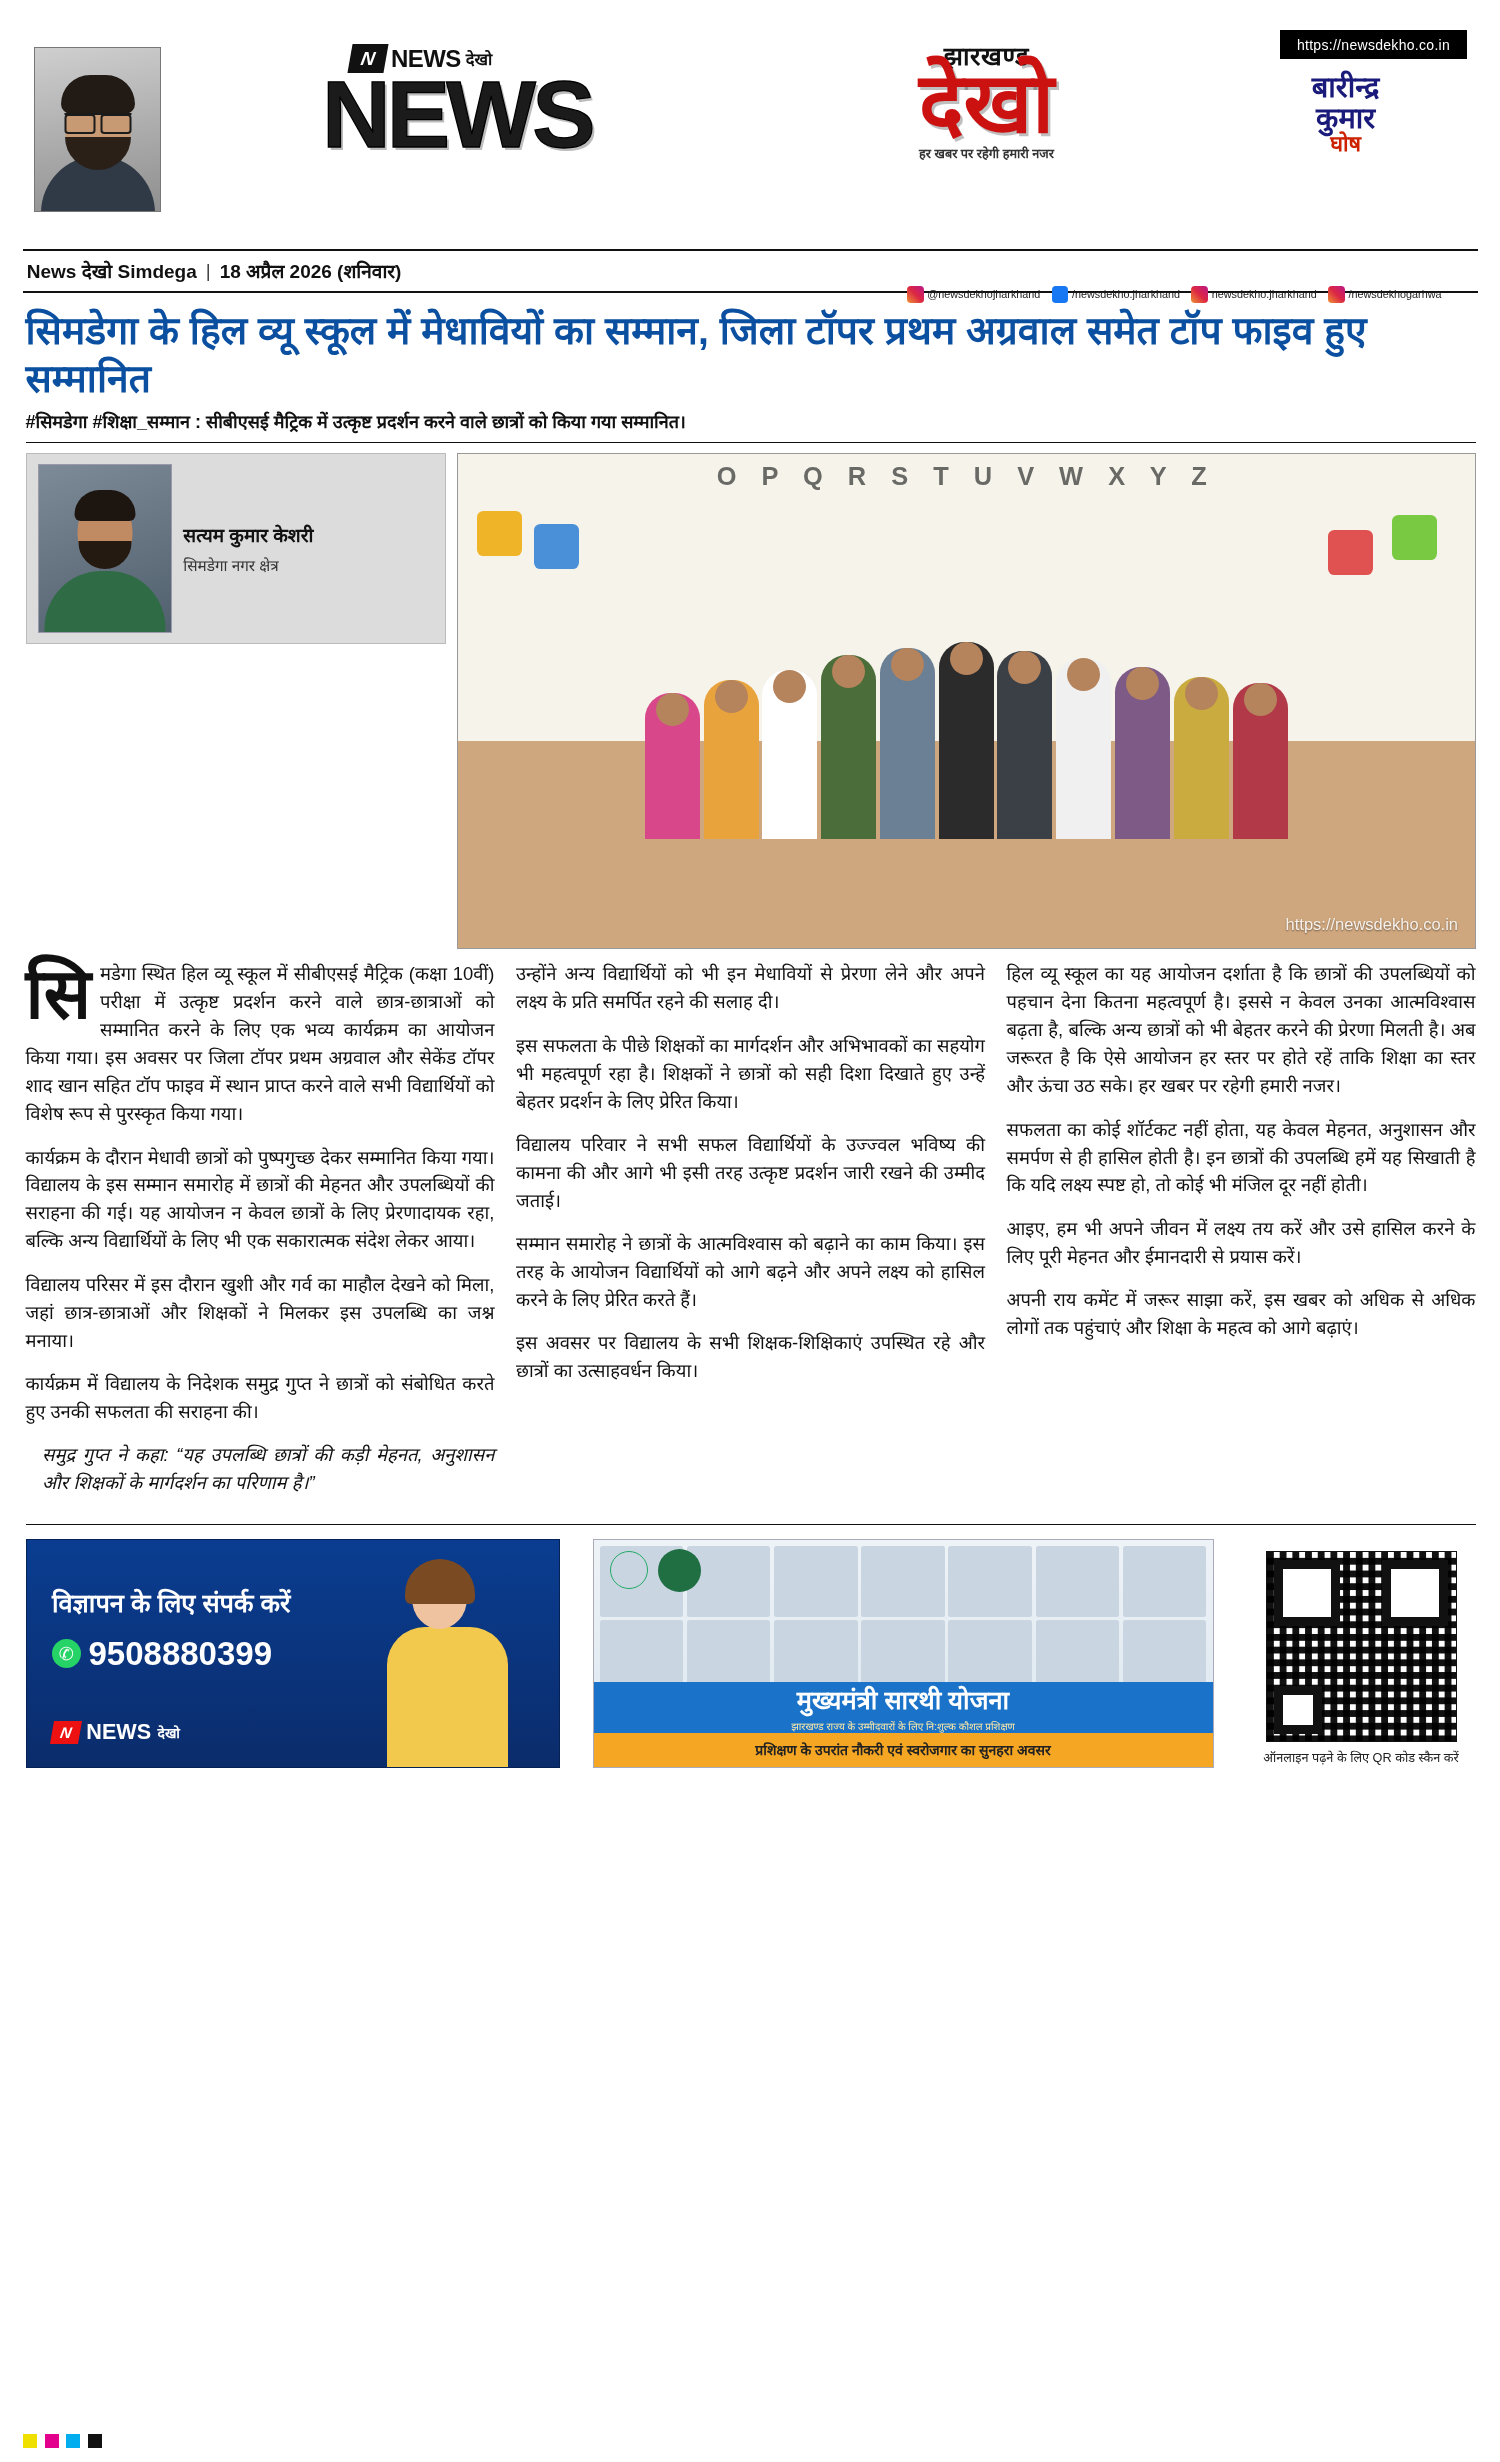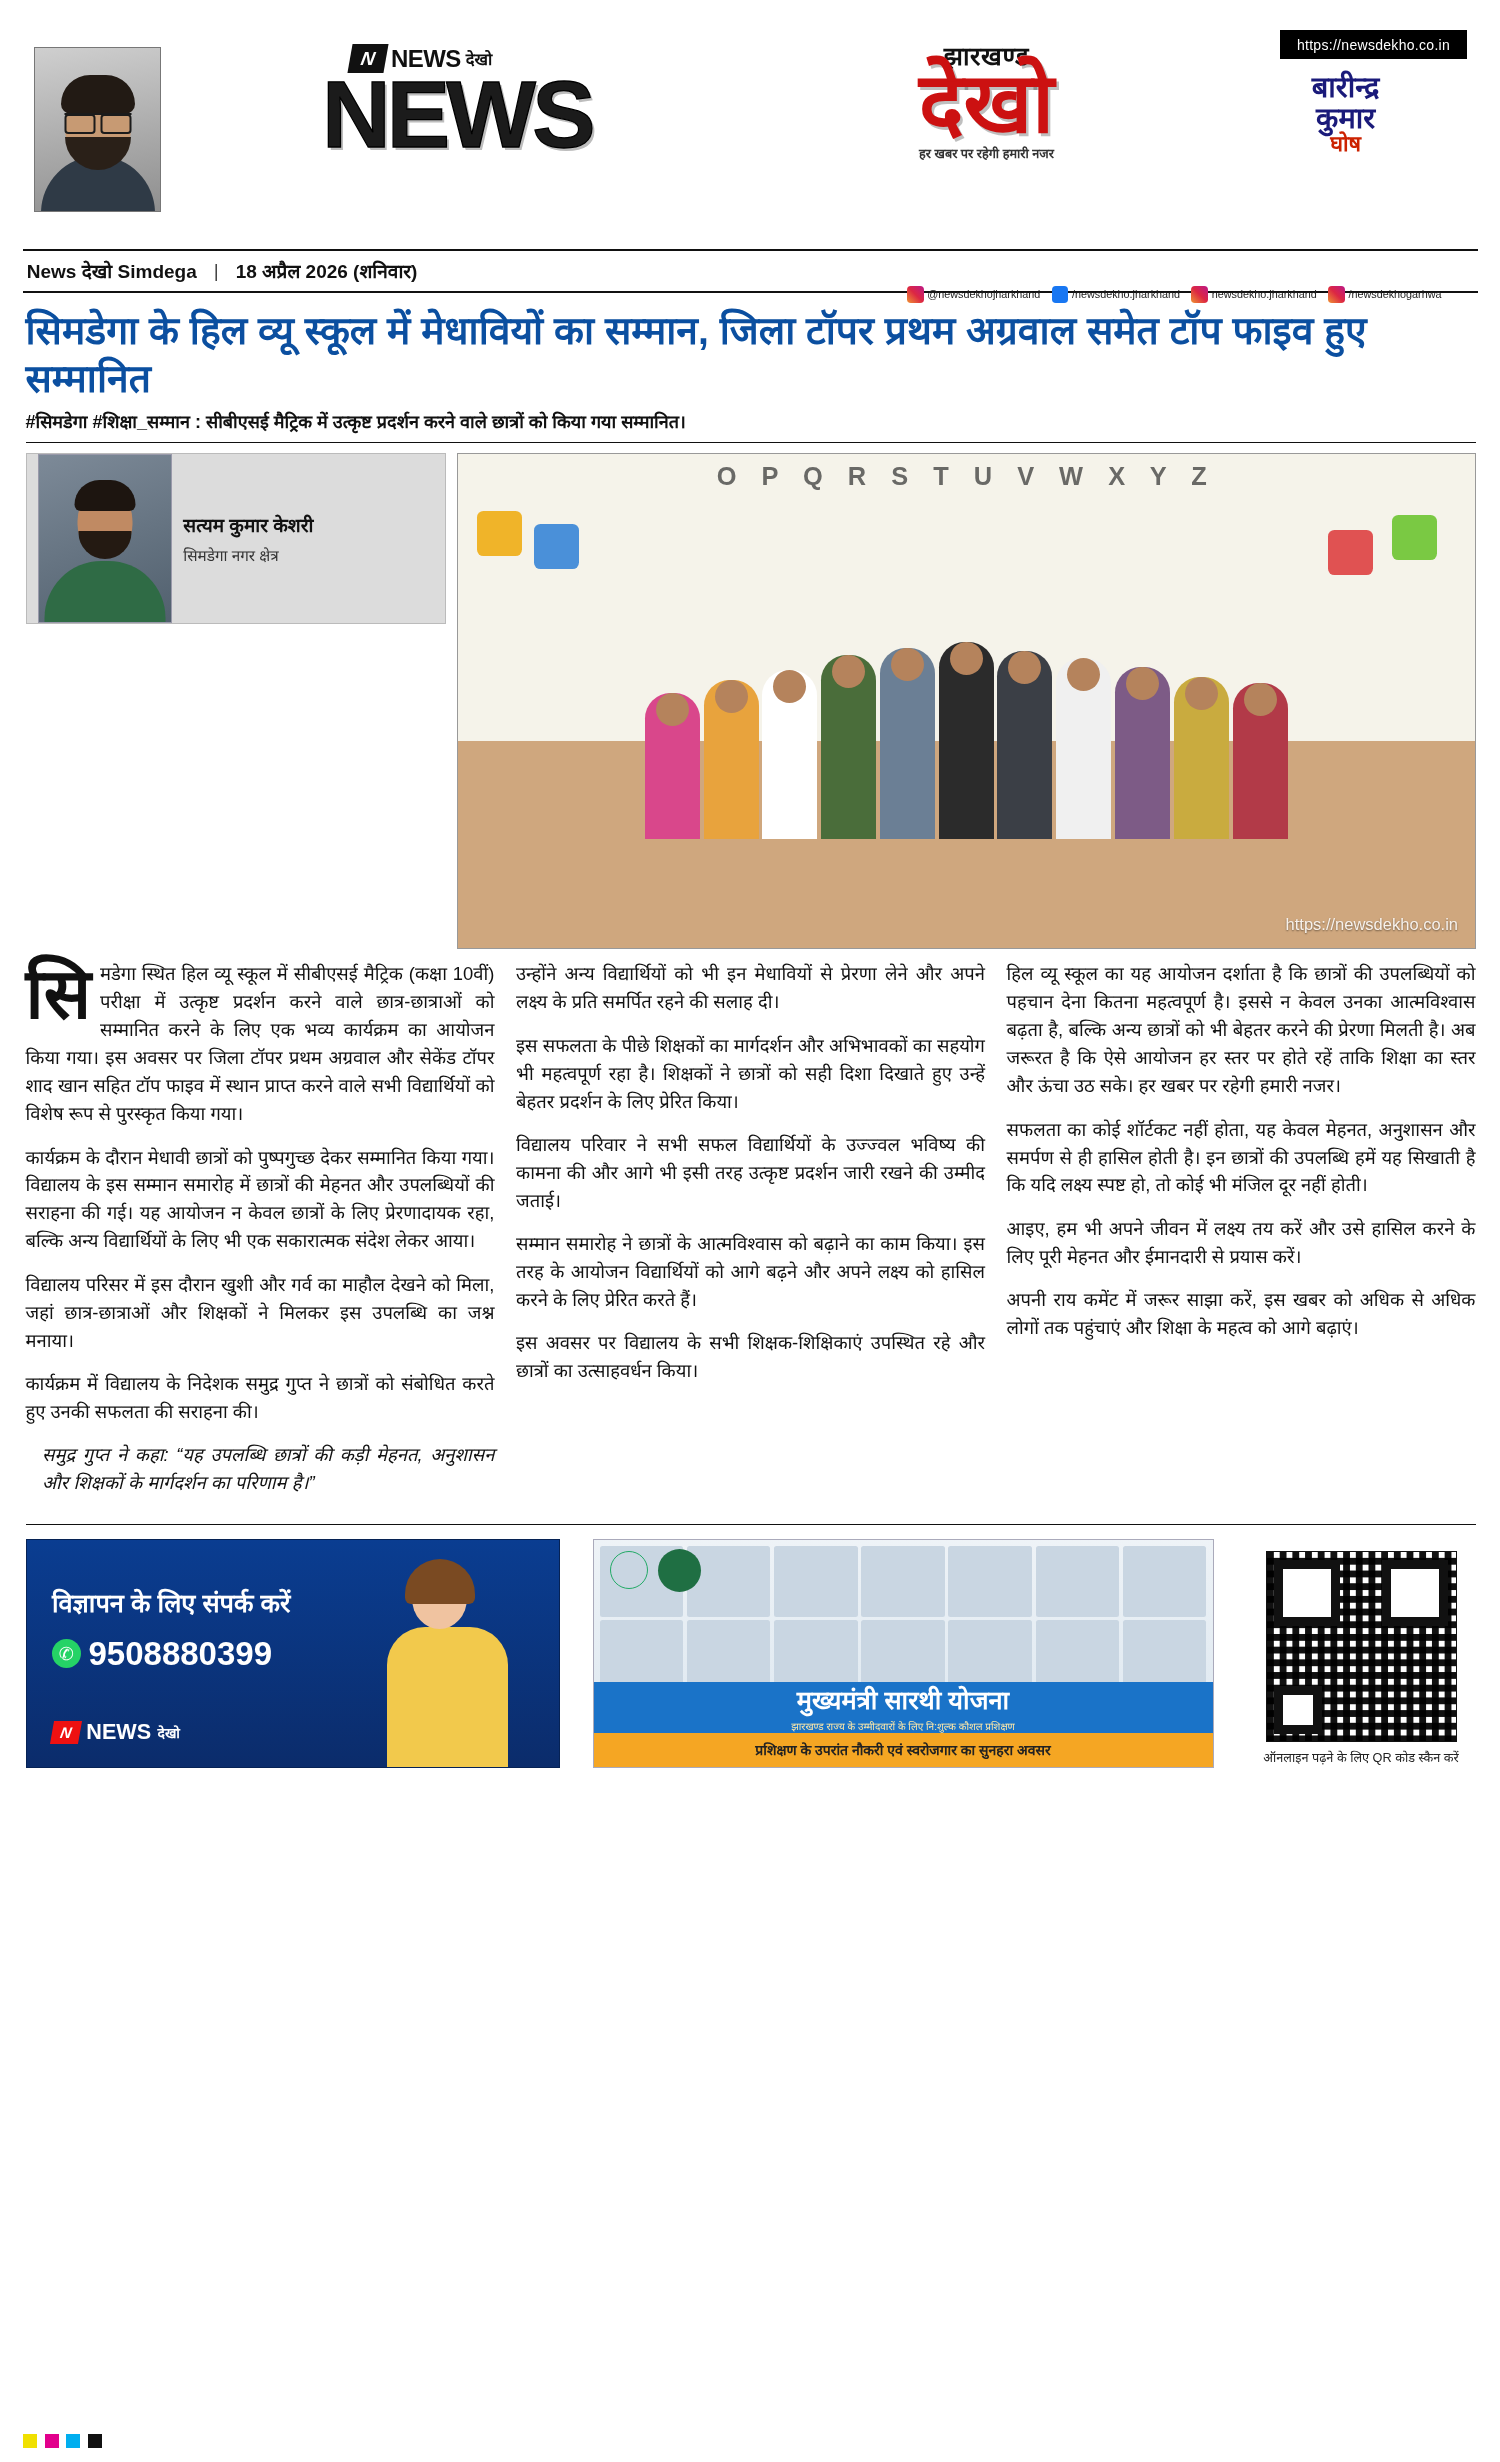--- a/index.html
+++ b/index.html
@@ -132,21 +132,21 @@
   .ic-fb { background: #1877f2; }
   .ic-ig2 { background: linear-gradient(45deg,#f09433,#dc2743,#bc1888); }
   .ic-ig3 { background: linear-gradient(45deg,#f09433,#dc2743,#bc1888); }
 
   
   .rule-top { border-top: 2.5px solid #111; margin-top: 1.3px; }
   .datebar {
     display: flex; align-items: center;
     border-bottom: 2.5px solid #111;
     padding: 6.4px 3.8px 7.6px 3.8px;
-    font-size: 19px; font-weight: 700; gap: 8px;
+    font-size: 19px; font-weight: 700;
   }
   .datebar .sep { margin: 0 9px; color: #444; font-weight: 400; }
 
   
   .headline {
     color: #0b4fa0;
     font-size: 39px;
     line-height: 1.22;
     font-weight: 800;
     margin: 14px 2.5px 6.4px 2.5px;
@@ -156,21 +156,21 @@
     margin: 3.8px 2.5px 10.2px 2.5px;
     padding-bottom: 9px;
     border-bottom: 1.3px solid #111;
   }
 
   
   .media {
     display: flex; gap: 11.4px; margin: 3.8px 2.5px 11.4px 2.5px;
   }
   .byline-card {
-    width: 420px; height: 171px;
+    width: 420px; height: 191px;
     background: #dcdcdc;
     border: 0.6px solid #bbb;
     display: flex; align-items: center; gap: 11.4px;
     padding: 10.2px 11.4px;
   }
   .byline-photo {
     width: 134px; height: 169px; background: #6f7f8f;
     position: relative; overflow: hidden; border: 0.6px solid #99a;
   }
   .byline-photo .bg { position:absolute; inset:0; background: linear-gradient(160deg,#7d8a98,#51606e); }

